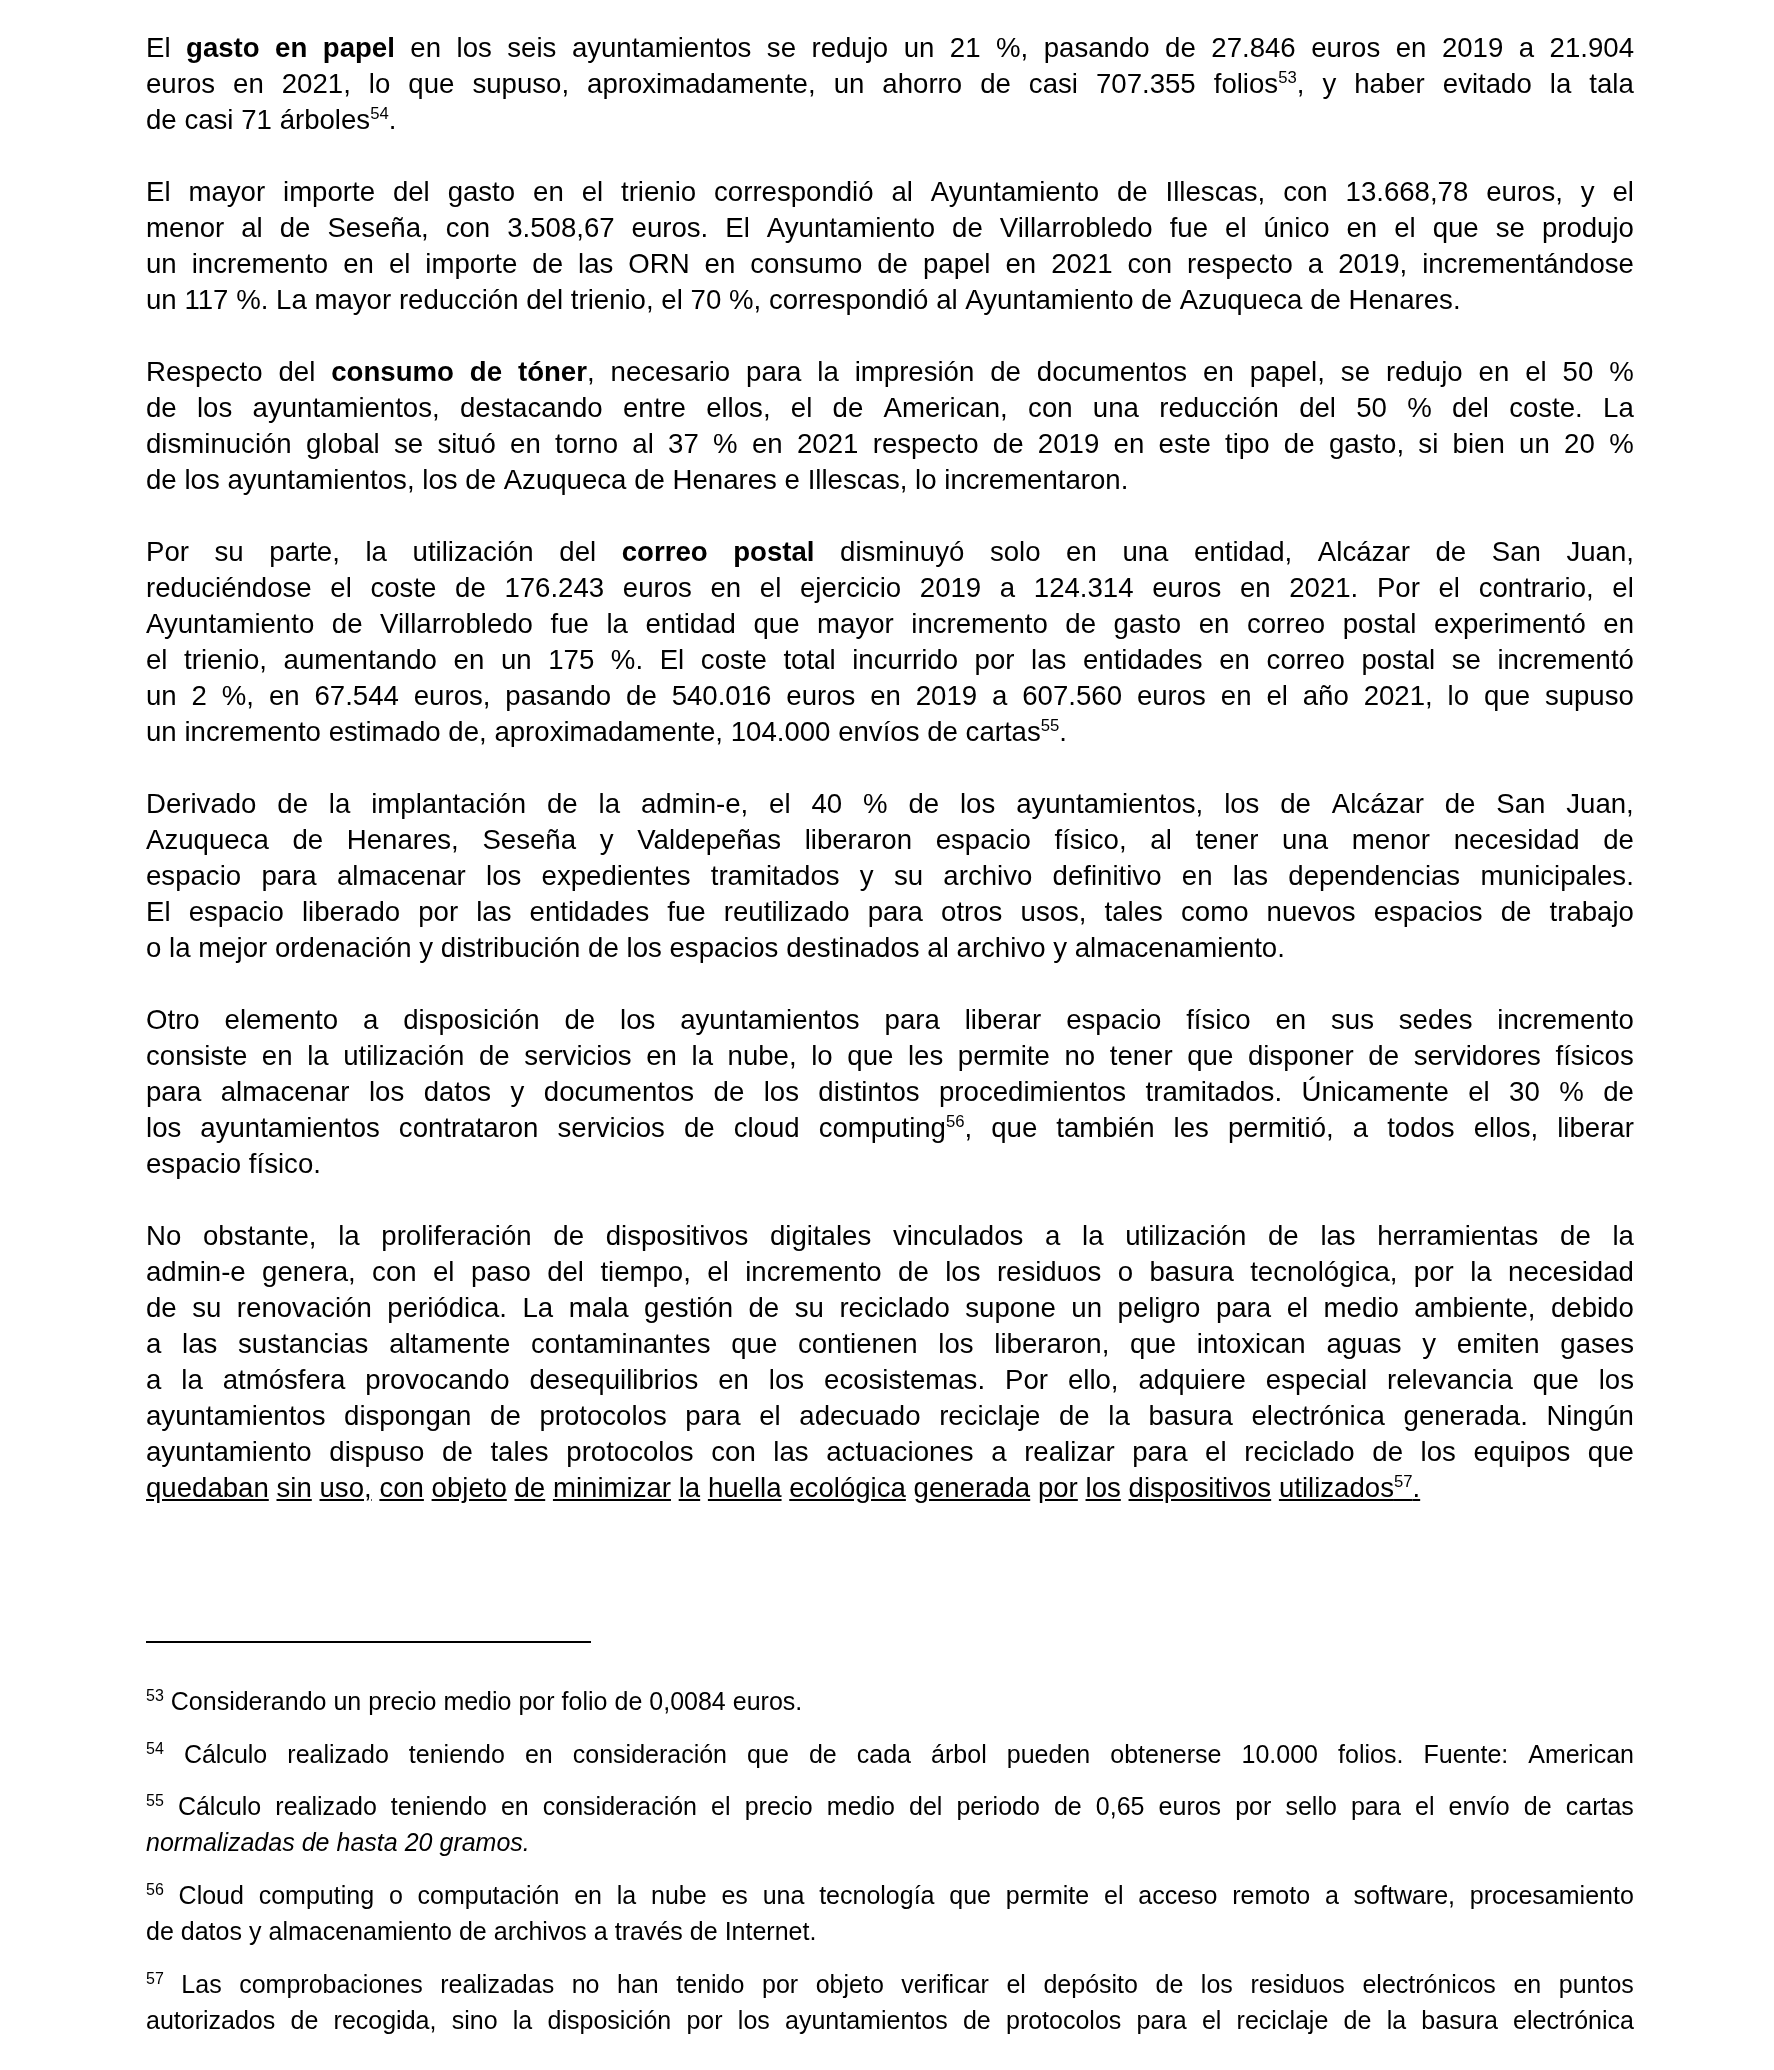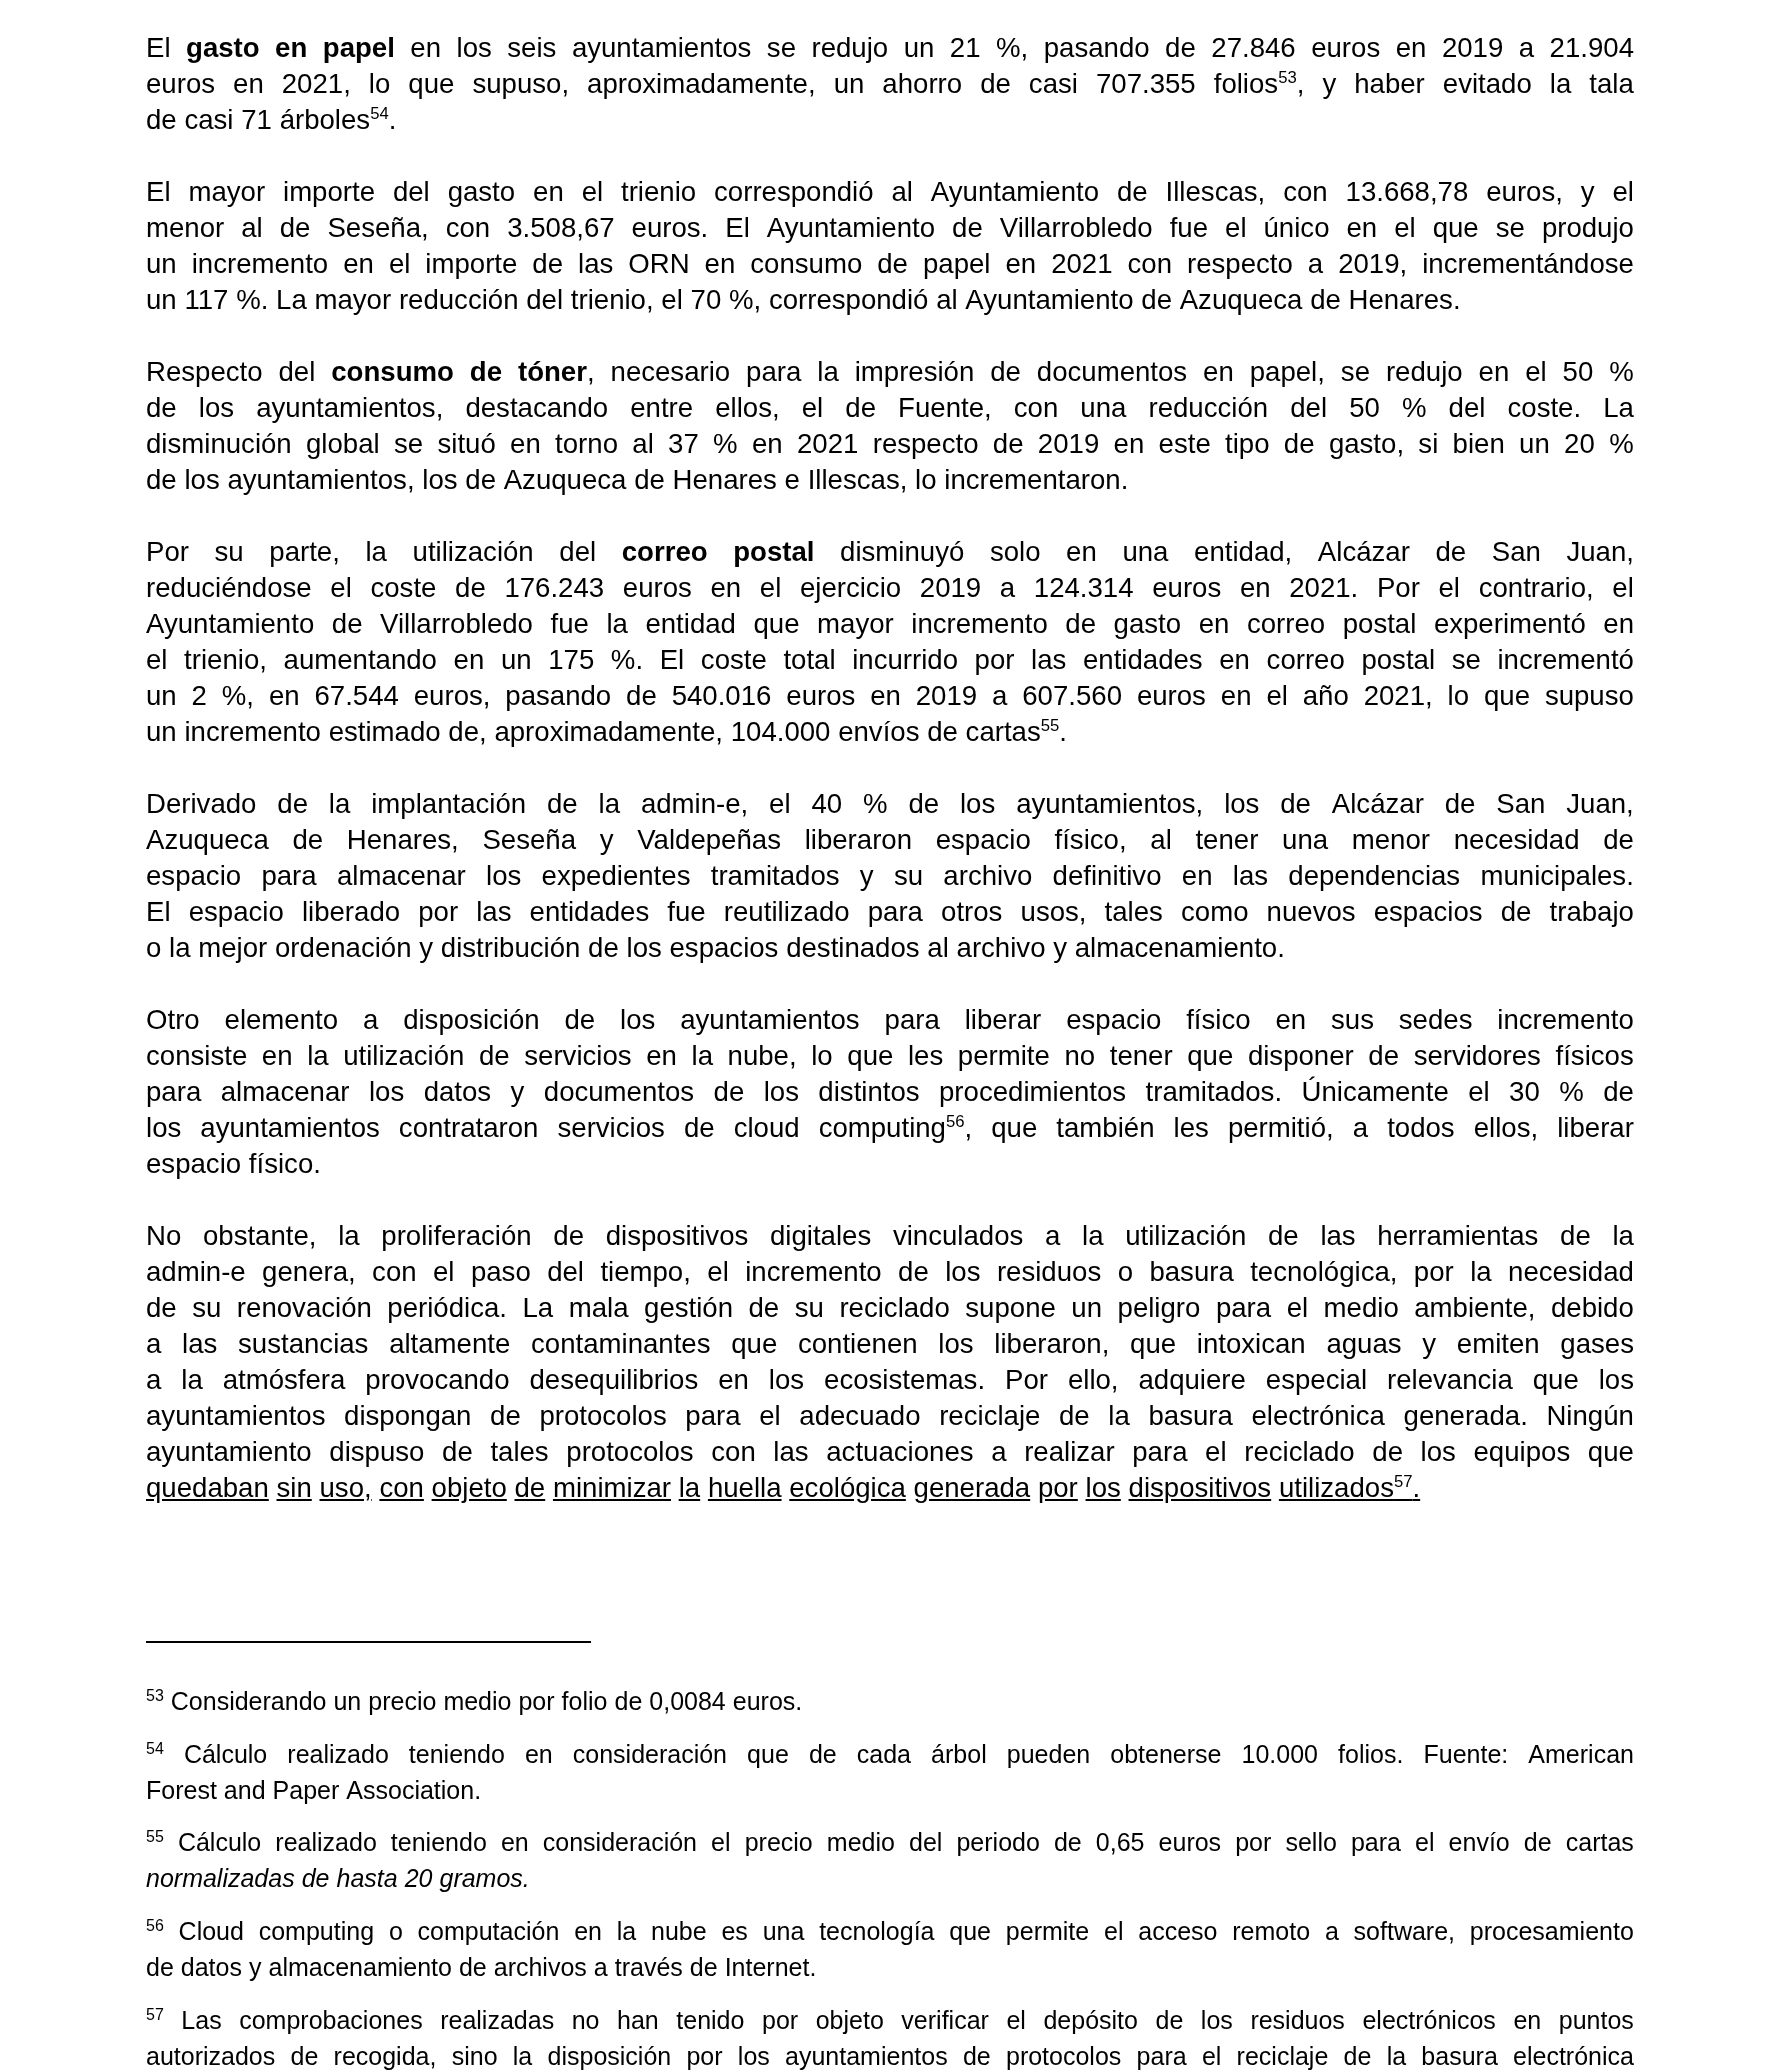--- a/index.html
+++ b/index.html
@@ -185,21 +185,21 @@
         </div>
         <div class="line">
           <span class="word"><span class="">de</span></span>
           <span class="word"><span class="">los</span></span>
           <span class="word"><span class="">ayuntamientos,</span></span>
           <span class="word"><span class="">destacando</span></span>
           <span class="word"><span class="">entre</span></span>
           <span class="word"><span class="">ellos,</span></span>
           <span class="word"><span class="">el</span></span>
           <span class="word"><span class="">de</span></span>
-          <span class="word"><span class="">Fuente,</span></span>
+          <span class="word"><span class="">American,</span></span>
           <span class="word"><span class="">con</span></span>
           <span class="word"><span class="">una</span></span>
           <span class="word"><span class="">reducción</span></span>
           <span class="word"><span class="">del</span></span>
           <span class="word"><span class="">50</span></span>
           <span class="word"><span class="">%</span></span>
           <span class="word"><span class="">del</span></span>
           <span class="word"><span class="">coste.</span></span>
           <span class="word"><span class="">La</span></span>
         </div>
@@ -706,26 +706,20 @@
           <span class="word"><span class="">de</span></span>
           <span class="word"><span class="">cada</span></span>
           <span class="word"><span class="">árbol</span></span>
           <span class="word"><span class="">pueden</span></span>
           <span class="word"><span class="">obtenerse</span></span>
           <span class="word"><span class="">10.000</span></span>
           <span class="word"><span class="">folios.</span></span>
           <span class="word"><span class="">Fuente:</span></span>
           <span class="word"><span class="">American</span></span>
         </div>
-        <div class="line last" style="gap: 0.28em;">
-          <span class="word"><span class="">Forest</span></span>
-          <span class="word"><span class="">and</span></span>
-          <span class="word"><span class="">Paper</span></span>
-          <span class="word"><span class="">Association.</span></span>
-        </div>
       </div>
       <div class="fn">
         <div class="line">
           <span class="word"><span class="sup">55</span></span>
           <span class="word"><span class="">Cálculo</span></span>
           <span class="word"><span class="">realizado</span></span>
           <span class="word"><span class="">teniendo</span></span>
           <span class="word"><span class="">en</span></span>
           <span class="word"><span class="">consideración</span></span>
           <span class="word"><span class="">el</span></span>

